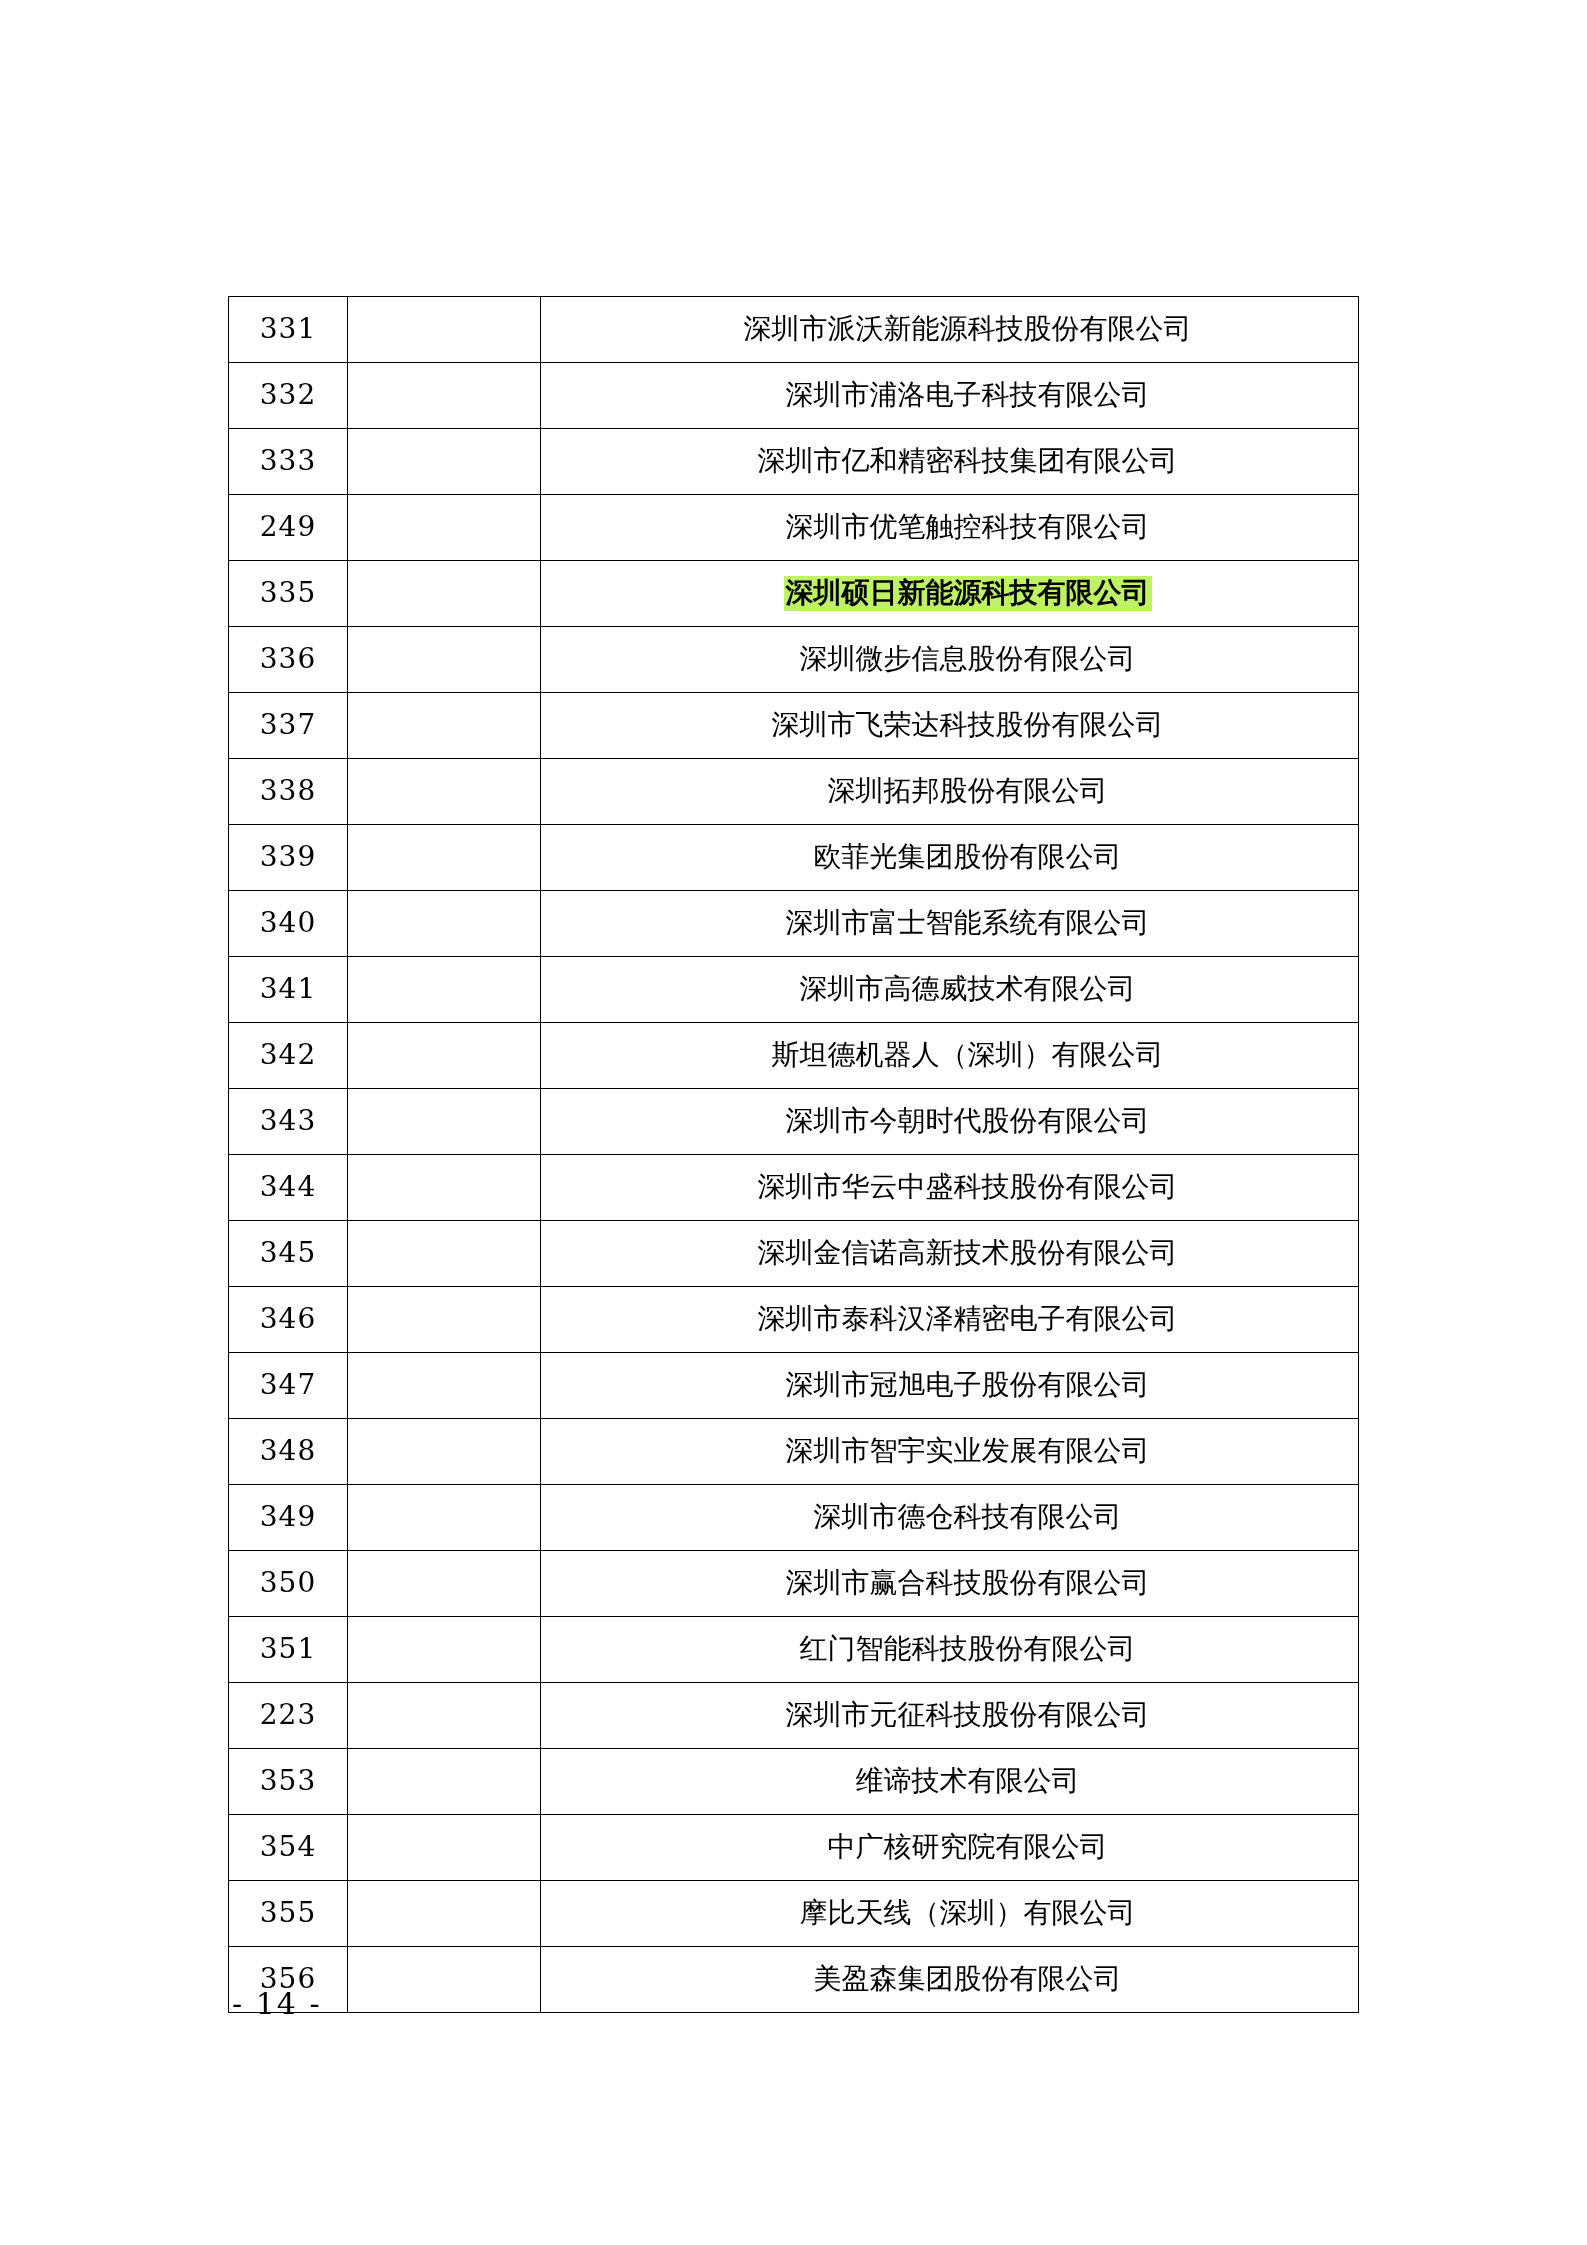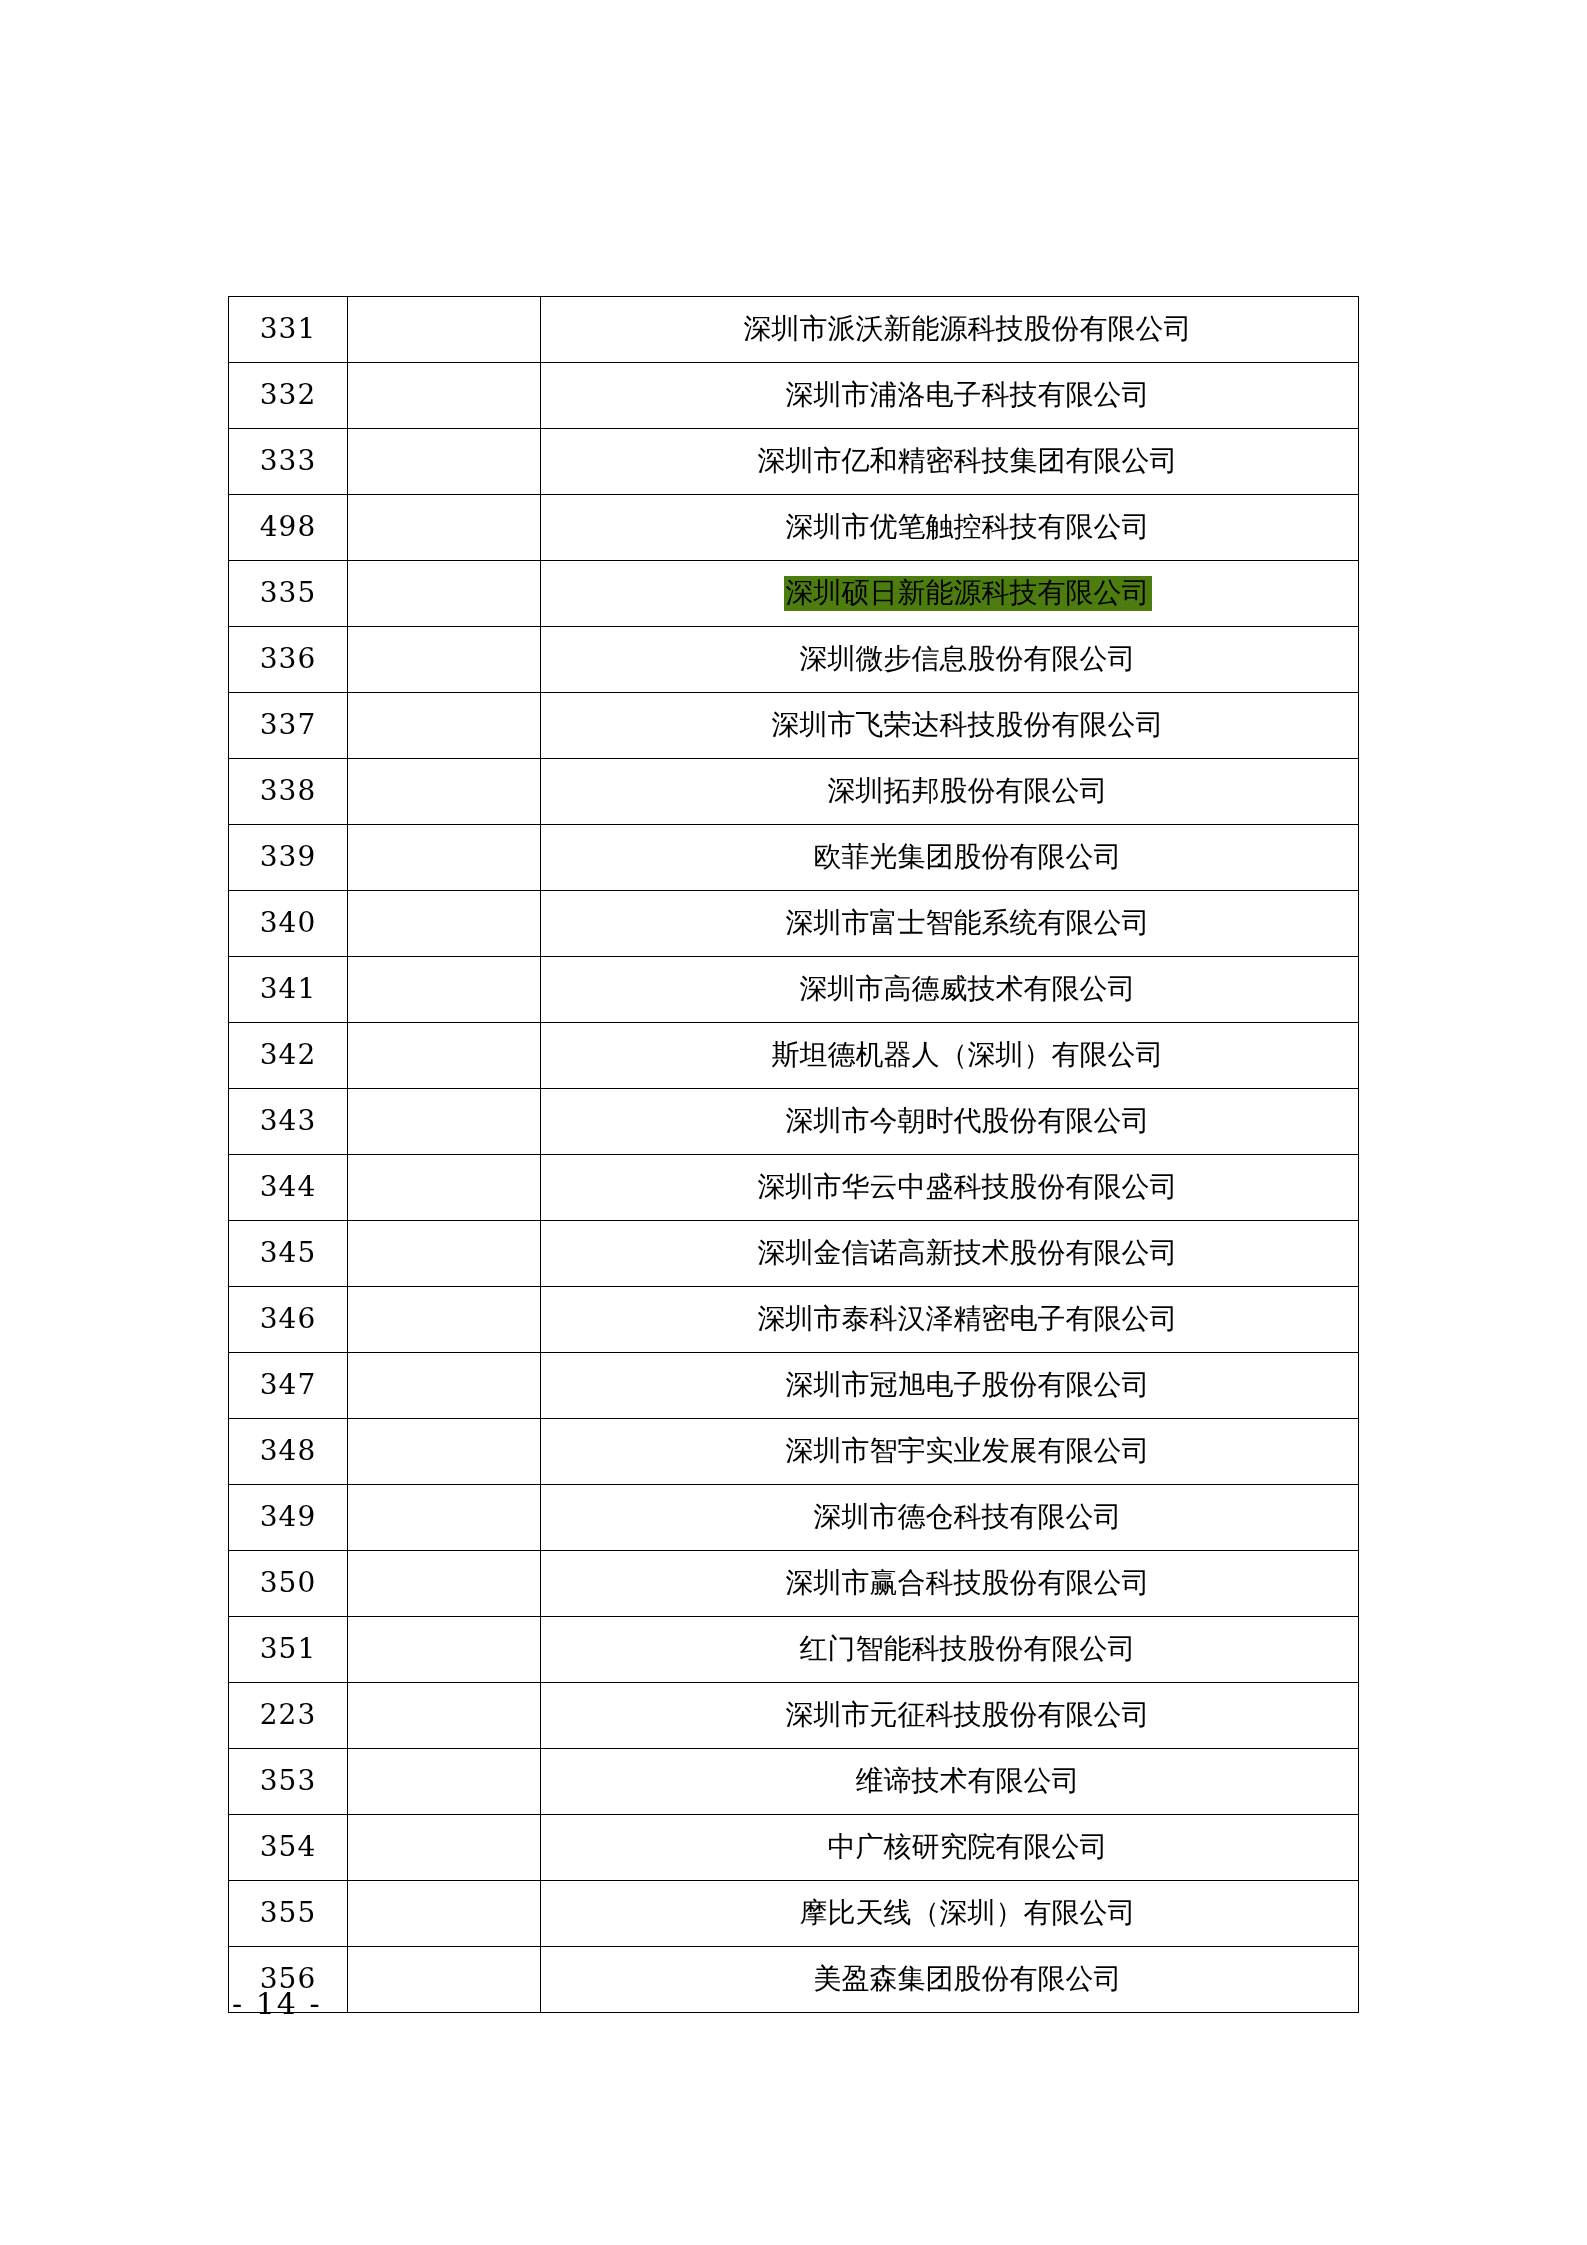--- a/index.html
+++ b/index.html
@@ -51,22 +51,22 @@
   .col-name {
     text-align: center;
     font-family: "DejaVu Serif", "Liberation Serif", serif;
   }
   .name-inner {
     display: inline-block;
     padding: 2px 2px;
     margin-left: 36px;
   }
   .hl {
-    background: #4d7c0f;
-    font-weight: normal;
+    background: #bef264;
+    font-weight: bold;
   }
   .page-footer {
     position: absolute;
     left: 232px;
     top: 1986px;
     font-size: 30px;
     letter-spacing: 2px;
   }
 </style>
 </head>
@@ -84,21 +84,21 @@
           <td class="col-num">332</td>
           <td class="col-mid"></td>
           <td class="col-name"><span class="name-inner">深圳市浦洛电子科技有限公司</span></td>
         </tr>
         <tr>
           <td class="col-num">333</td>
           <td class="col-mid"></td>
           <td class="col-name"><span class="name-inner">深圳市亿和精密科技集团有限公司</span></td>
         </tr>
         <tr>
-          <td class="col-num">498</td>
+          <td class="col-num">249</td>
           <td class="col-mid"></td>
           <td class="col-name"><span class="name-inner">深圳市优笔触控科技有限公司</span></td>
         </tr>
         <tr>
           <td class="col-num">335</td>
           <td class="col-mid"></td>
           <td class="col-name"><span class="name-inner hl">深圳硕日新能源科技有限公司</span></td>
         </tr>
         <tr>
           <td class="col-num">336</td>

